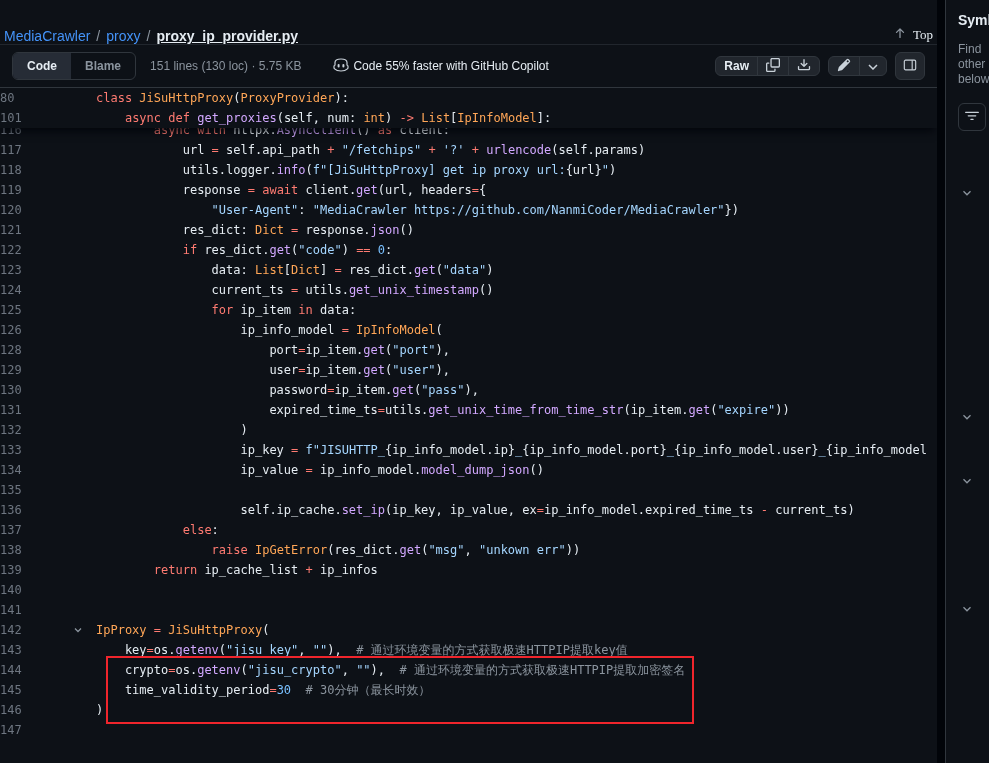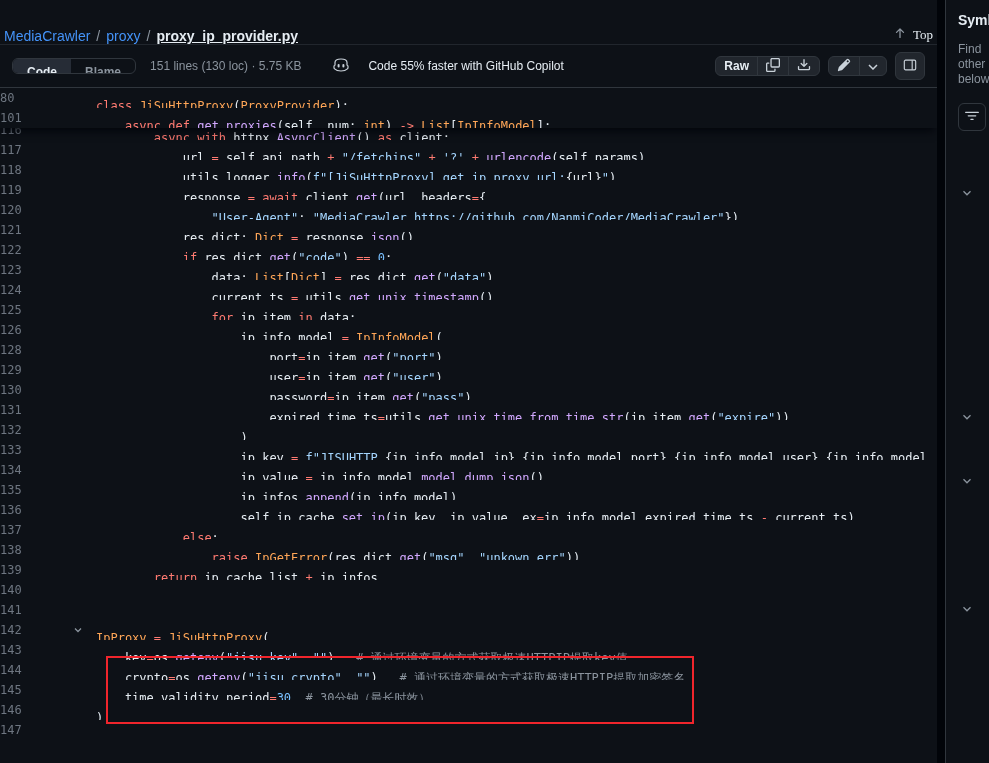--- a/index.html
+++ b/index.html
@@ -34,29 +34,29 @@
   }
 
   
   .toolbar {
     height: 44px; flex: 0 0 44px;
     display: flex; align-items: center; gap: 14px;
     padding: 0 12px;
     border-top: 1px solid #21262d;
     border-bottom: 1px solid var(--border, #30363d);
   }
-  .seg { display: flex; border: 1px solid var(--border, #30363d); border-radius: 6px; overflow: hidden; height: 16px; }
+  .seg { display: flex; border: 1px solid var(--border, #30363d); border-radius: 6px; overflow: hidden; height: 28px; }
   .seg-btn {
     padding: 0 14px; font-size: 12px; font-weight: 600; line-height: 26px;
     background: transparent; border: none; color: var(--text-secondary, #8b949e);
     cursor: pointer; font-family: inherit;
   }
   .seg-btn.active { background: var(--tab-active-bg, #262c36); color: var(--text-primary, #e6edf3); }
   .file-info { font-size: 12px; color: var(--text-secondary, #8b949e); white-space: nowrap; }
-  .copilot { display: flex; align-items: center; gap: 19px; font-size: 12px; color: var(--text-primary, #e6edf3); margin-left: 18px; cursor: pointer; white-space: nowrap; }
+  .copilot { display: flex; align-items: center; gap: 4px; font-size: 12px; color: var(--text-primary, #e6edf3); margin-left: 18px; cursor: pointer; white-space: nowrap; }
   .right-controls { margin-left: auto; display: flex; align-items: center; gap: 8px; }
   .btn-group {
     display: flex; height: 20px; border: 1px solid var(--border, #30363d);
     border-radius: 6px; overflow: hidden; background: var(--button-bg, #21262d);
   }
   .btn-group > * {
     display: flex; align-items: center; justify-content: center;
     padding: 0 8px; border: none; border-right: 1px solid var(--border, #30363d);
     background: transparent; cursor: pointer; color: var(--text-primary, #e6edf3);
     font-size: 12px; font-weight: 600; font-family: inherit;
@@ -71,21 +71,21 @@
   
   .code-area { position: relative; flex: 1; overflow: hidden; background: var(--surface-bg, #0d1117); }
   .code-row {
     display: flex; height: 20px; line-height: 20px;
     font-family: "DejaVu Sans Mono", "Liberation Mono", monospace;
     font-size: 12px; white-space: pre;
   }
   .ln { flex: 0 0 62px; text-align: left; color: var(--line-number, #6e7681); user-select: none; cursor: pointer; }
   .chev { flex: 0 0 34px; position: relative; }
   .chev svg { position: absolute; left: 10px; top: 4px; }
-  .code { flex: 1; overflow: hidden; margin-top: 8px; }
+  .code { flex: 1; overflow: hidden; }
   .sticky-block { position: relative; z-index: 2; background: var(--surface-bg, #0d1117);
     box-shadow: 0 5px 8px -2px rgba(1,4,9,0.85); }
   .partial-wrap { height: 12px; overflow: hidden; }
   .partial-wrap .code-row { margin-top: -8px; }
   .tok-p { color: var(--text-primary, #e6edf3); }
   .tok-k { color: var(--token-keyword, #ff7b72); }
   .tok-t { color: var(--token-entity, #ffa657); }
   .tok-f { color: var(--token-function, #d2a8ff); }
   .tok-s { color: var(--token-string, #a5d6ff); }
   .tok-n { color: var(--token-number, #79c0ff); }
@@ -219,21 +219,21 @@
           <div class="code-row"><span class="ln">124</span><span class="chev"></span><span class="code"><span class="tok-p">                current_ts </span><span class="tok-k">=</span><span class="tok-p"> utils.</span><span class="tok-f">get_unix_timestamp</span><span class="tok-p">()</span></span></div>
           <div class="code-row"><span class="ln">125</span><span class="chev"></span><span class="code"><span class="tok-p">                </span><span class="tok-k">for</span><span class="tok-p"> ip_item </span><span class="tok-k">in</span><span class="tok-p"> data:</span></span></div>
           <div class="code-row"><span class="ln">126</span><span class="chev"></span><span class="code"><span class="tok-p">                    ip_info_model </span><span class="tok-k">=</span><span class="tok-p"> </span><span class="tok-t">IpInfoModel</span><span class="tok-p">(</span></span></div>
           <div class="code-row"><span class="ln">128</span><span class="chev"></span><span class="code"><span class="tok-p">                        port</span><span class="tok-k">=</span><span class="tok-p">ip_item.</span><span class="tok-f">get</span><span class="tok-p">(</span><span class="tok-s">"port"</span><span class="tok-p">),</span></span></div>
           <div class="code-row"><span class="ln">129</span><span class="chev"></span><span class="code"><span class="tok-p">                        user</span><span class="tok-k">=</span><span class="tok-p">ip_item.</span><span class="tok-f">get</span><span class="tok-p">(</span><span class="tok-s">"user"</span><span class="tok-p">),</span></span></div>
           <div class="code-row"><span class="ln">130</span><span class="chev"></span><span class="code"><span class="tok-p">                        password</span><span class="tok-k">=</span><span class="tok-p">ip_item.</span><span class="tok-f">get</span><span class="tok-p">(</span><span class="tok-s">"pass"</span><span class="tok-p">),</span></span></div>
           <div class="code-row"><span class="ln">131</span><span class="chev"></span><span class="code"><span class="tok-p">                        expired_time_ts</span><span class="tok-k">=</span><span class="tok-p">utils.</span><span class="tok-f">get_unix_time_from_time_str</span><span class="tok-p">(ip_item.</span><span class="tok-f">get</span><span class="tok-p">(</span><span class="tok-s">"expire"</span><span class="tok-p">))</span></span></div>
           <div class="code-row"><span class="ln">132</span><span class="chev"></span><span class="code"><span class="tok-p">                    )</span></span></div>
           <div class="code-row"><span class="ln">133</span><span class="chev"></span><span class="code"><span class="tok-p">                    ip_key </span><span class="tok-k">=</span><span class="tok-p"> </span><span class="tok-s">f"JISUHTTP_</span><span class="tok-p">{ip_info_model.ip}</span><span class="tok-s">_</span><span class="tok-p">{ip_info_model.port}</span><span class="tok-s">_</span><span class="tok-p">{ip_info_model.user}</span><span class="tok-s">_</span><span class="tok-p">{ip_info_model</span></span></div>
           <div class="code-row"><span class="ln">134</span><span class="chev"></span><span class="code"><span class="tok-p">                    ip_value </span><span class="tok-k">=</span><span class="tok-p"> ip_info_model.</span><span class="tok-f">model_dump_json</span><span class="tok-p">()</span></span></div>
-          <div class="code-row"><span class="ln">135</span><span class="chev"></span><span class="code"><span class="tok-p">                    ip_infos.</span><span class="tok-f">append</span><span class="tok-p">(ip_info_model)</span></span></div>
+          <div class="code-row"><span class="ln">135</span><span class="chev"></span></div>
           <div class="code-row"><span class="ln">136</span><span class="chev"></span><span class="code"><span class="tok-p">                    self.ip_cache.</span><span class="tok-f">set_ip</span><span class="tok-p">(ip_key, ip_value, ex</span><span class="tok-k">=</span><span class="tok-p">ip_info_model.expired_time_ts </span><span class="tok-k">-</span><span class="tok-p"> current_ts)</span></span></div>
           <div class="code-row"><span class="ln">137</span><span class="chev"></span><span class="code"><span class="tok-p">            </span><span class="tok-k">else</span><span class="tok-p">:</span></span></div>
           <div class="code-row"><span class="ln">138</span><span class="chev"></span><span class="code"><span class="tok-p">                </span><span class="tok-k">raise</span><span class="tok-p"> </span><span class="tok-t">IpGetError</span><span class="tok-p">(res_dict.</span><span class="tok-f">get</span><span class="tok-p">(</span><span class="tok-s">"msg"</span><span class="tok-p">, </span><span class="tok-s">"unkown err"</span><span class="tok-p">))</span></span></div>
           <div class="code-row"><span class="ln">139</span><span class="chev"></span><span class="code"><span class="tok-p">        </span><span class="tok-k">return</span><span class="tok-p"> ip_cache_list </span><span class="tok-k">+</span><span class="tok-p"> ip_infos</span></span></div>
           <div class="code-row"><span class="ln">140</span><span class="chev"></span><span class="code"></span></div>
           <div class="code-row"><span class="ln">141</span><span class="chev"></span><span class="code"></span></div>
           <div class="code-row"><span class="ln">142</span><span class="chev"><svg width="12" height="12" viewBox="0 0 16 16">
                 <path d="M4 6l4 4 4-4" stroke="#8b949e" stroke-width="1.7" fill="none"></path>
               </svg></span><span class="code"><span class="tok-t">IpProxy</span><span class="tok-p"> </span><span class="tok-k">=</span><span class="tok-p"> </span><span class="tok-t">JiSuHttpProxy</span><span class="tok-p">(</span></span></div>
           <div class="code-row"><span class="ln">143</span><span class="chev"></span><span class="code"><span class="tok-p">    key</span><span class="tok-k">=</span><span class="tok-p">os.</span><span class="tok-f">getenv</span><span class="tok-p">(</span><span class="tok-s">"jisu_key"</span><span class="tok-p">, </span><span class="tok-s">""</span><span class="tok-p">),  </span><span class="tok-c"># 通过环境变量的方式获取极速HTTPIP提取key值</span></span></div>

